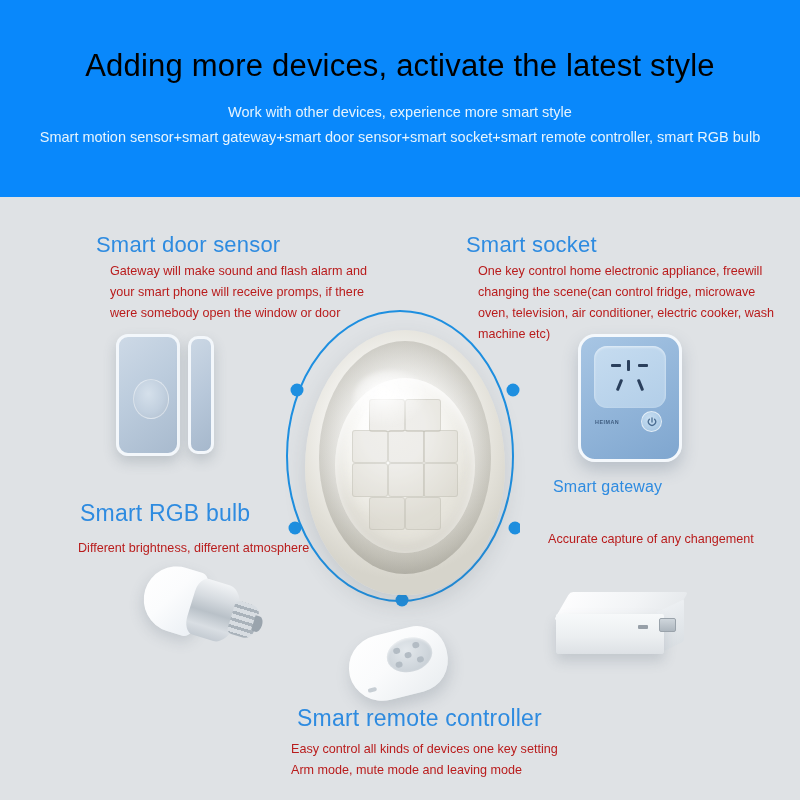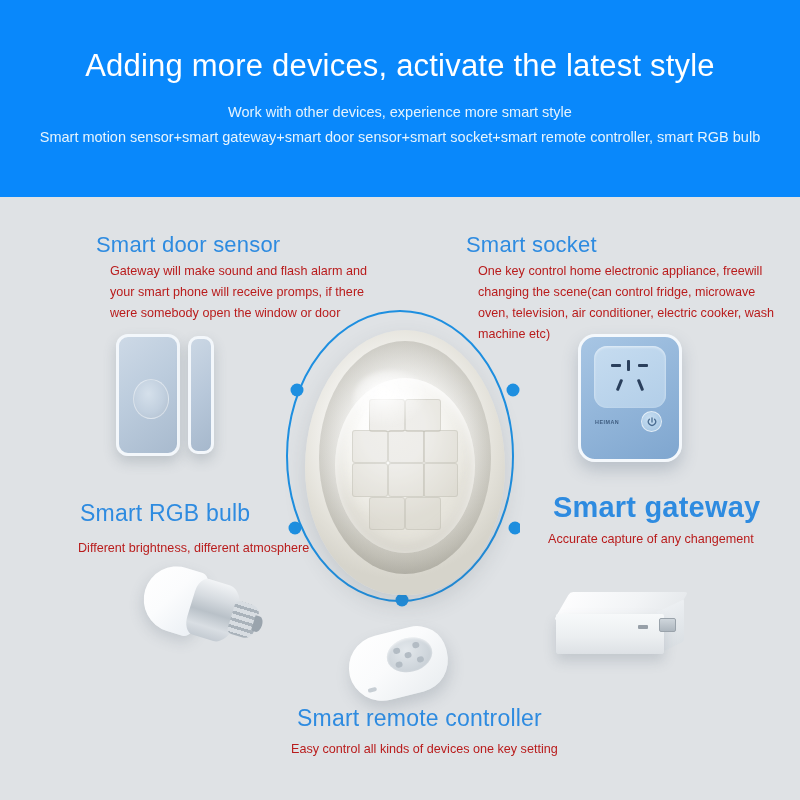--- a/index.html
+++ b/index.html
@@ -10,21 +10,21 @@
   }
   #page { position:relative; width:800px; height:800px; background:#dfe2e5; }
 
   
   #banner {
     position:absolute; left:0; top:0; width:800px; height:197px;
     background:#0988fb; overflow:hidden;
   }
   #banner-title {
     position:absolute; left:0; top:48px; width:800px;
-    text-align:center; color:#ffffff;
+    text-align:center; color:#000000;
     font-size:31px; font-weight:400; letter-spacing:.2px;
     white-space:nowrap;
   }
   #banner-sub1 {
     position:absolute; left:0; top:104px; width:800px;
     text-align:center; color:#e6f4fe; font-size:14.5px; white-space:nowrap;
   }
   #banner-sub2 {
     position:absolute; left:0; top:129px; width:800px;
     text-align:center; color:#e6f4fe; font-size:14.5px; white-space:nowrap;
@@ -37,21 +37,21 @@
   }
   .sec-body { position:absolute; color:#b91c1c; font-size:12.6px; line-height:21px; }
   .sec-body div { white-space:nowrap; }
 
   #door-title  { left:96px;  top:232px; }
   #door-body   { left:110px; top:261px; }
   #socket-title{ left:466px; top:232px; }
   #socket-body { left:478px; top:261px; }
   #bulb-title  { left:80px;  top:500px; font-size:23px; }
   #bulb-body   { left:78px;  top:538px; }
-  #gw-title    { left:553px; top:491px; font-size:29px;font-weight:bold; }
+  #gw-title    { left:553px; top:478px; font-size:16px; }
   #gw-body     { left:548px; top:529px; }
   #remote-title{ left:297px; top:705px; font-size:23px;text-align:center; }
   #remote-body { left:291px; top:739px; }
 
   
   #ellipse-svg { position:absolute; left:280px; top:300px; }
 
   
   #pir {
     position:absolute; left:305px; top:330px; width:200px; height:265px;
@@ -300,20 +300,21 @@
     <div id="gw-top"></div>
     <div id="gw-side"></div>
     <div id="gw-front"></div>
     <div id="gw-usb"></div>
     <div id="gw-rj45"></div>
   </div>
 
   <div id="remote-title" class="sec-title">Smart remote controller</div>
   <div id="remote-body" class="sec-body">
     <div>Easy control all kinds of devices one key setting</div>
+    <div>Arm mode, mute mode and leaving mode</div>
   </div>
   <div id="remote-dev">
     <div id="remote-body-part">
       <div id="remote-pad">
         <div class="rbtn" style="left:8px;top:7px;width:7px;height:6px;"></div>
         <div class="rbtn" style="left:28px;top:6px;width:7px;height:6px;"></div>
         <div class="rbtn" style="left:7px;top:21px;width:7px;height:6px;"></div>
         <div class="rbtn" style="left:29px;top:21px;width:7px;height:6px;"></div>
         <div class="rbtn" style="left:18px;top:14px;width:7px;height:6px;"></div>
       </div>

